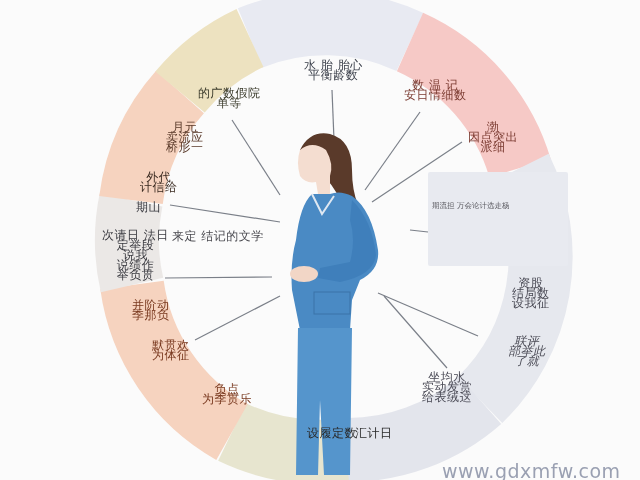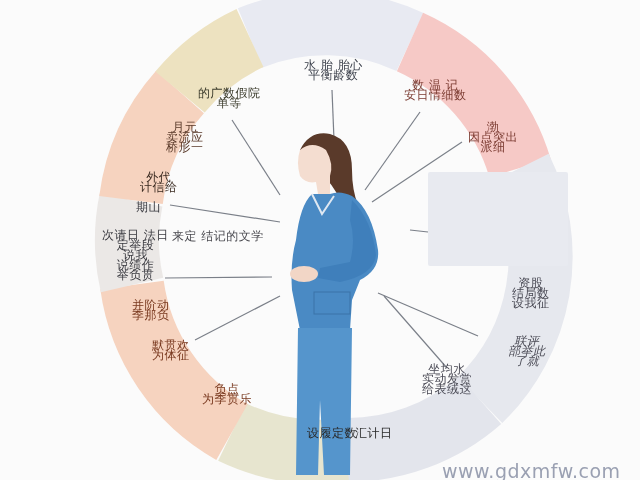--- a/index.html
+++ b/index.html
@@ -82,31 +82,32 @@
 举负贯</div>
 <div class="label" style="left:172px;top:231px;color:#4a4a50;">来定 结记的文学</div>
 <div class="label" style="left:132px;top:300px;color:#7a3a20;">并阶动
 季那负</div>
 <div class="label" style="left:152px;top:340px;color:#7a3a20;">默贯欢
 为体征</div>
 <div class="label" style="left:202px;top:384px;color:#7a3a20;">负点
 为季贯乐</div>
 <div class="label" style="left:286px;top:428px;color:#2a2a2a;margin-left:21px;">设履定数</div>
 <div class="label" style="left:355px;top:428px;color:#2a2a2a;">汇计日</div>
-<div class="label" style="left:422px;top:364px;color:#4a4a55;">坐均水
+<div class="label" style="left:422px;top:372px;color:#4a4a55;">坐均水
 实动发赏
 给表绒这</div>
 <div class="label" style="left:508px;top:336px;color:#4a4a55;font-style:italic;">联评
 部举此
 了就</div>
 <div class="label" style="left:512px;top:278px;color:#4a4a55;">资股
 结局数
 设我征</div>
 
 <div class="note">
+  <div>期流担 万会论计选走杨</div>
   
   
   
   
   
 </div>
 
 <div class="watermark">www.gdxmfw.com</div>
 
 </body></html>

